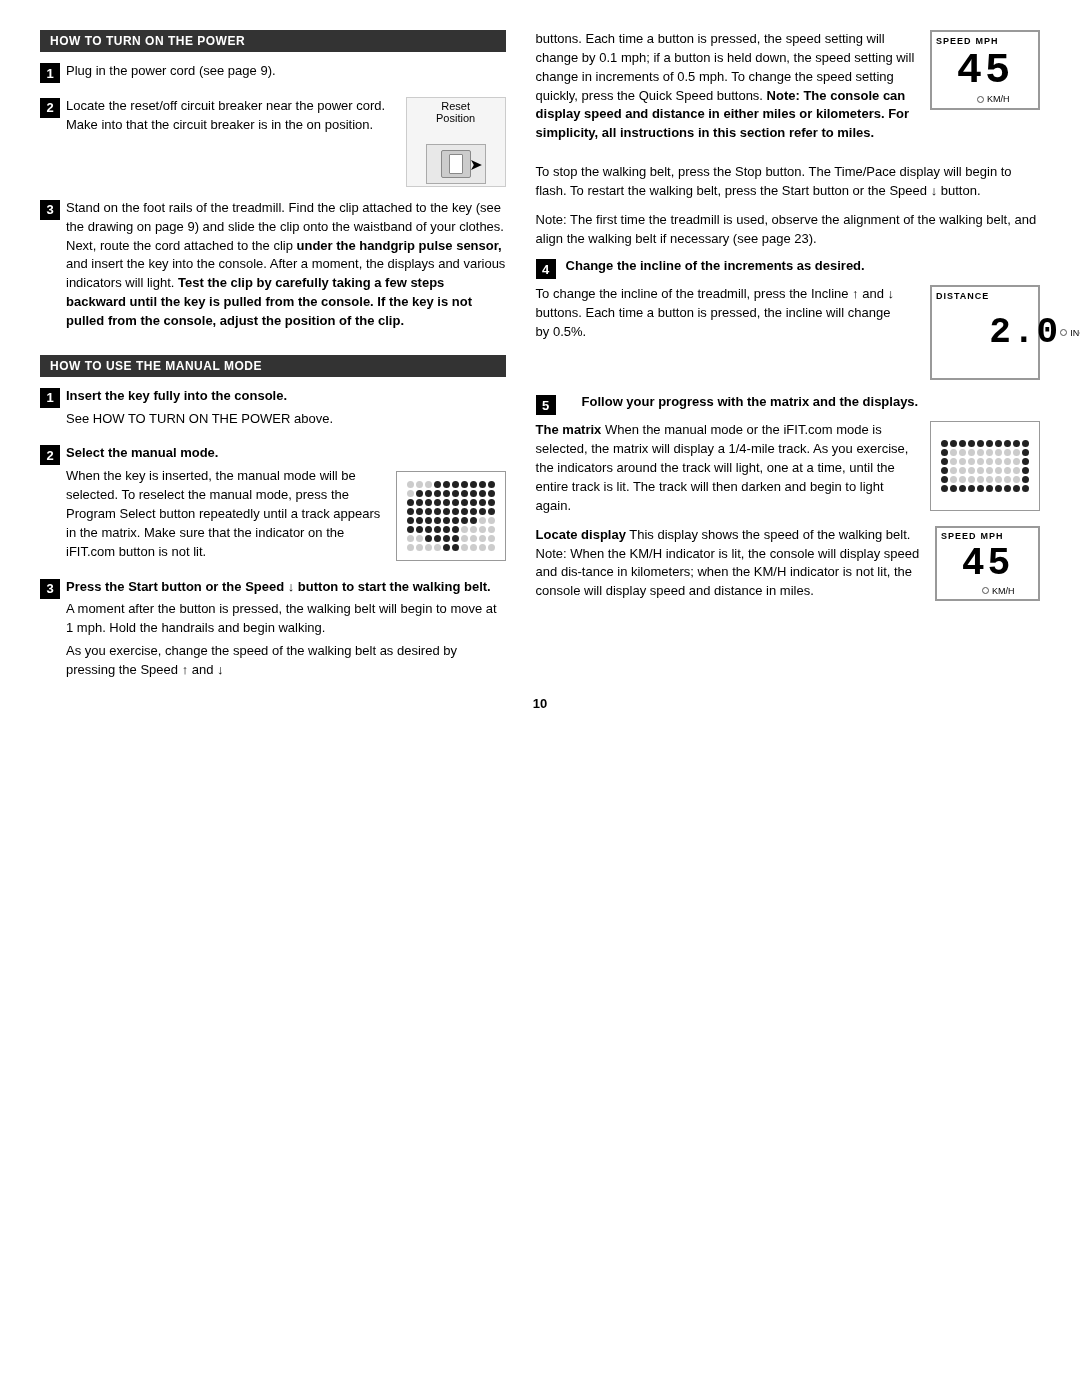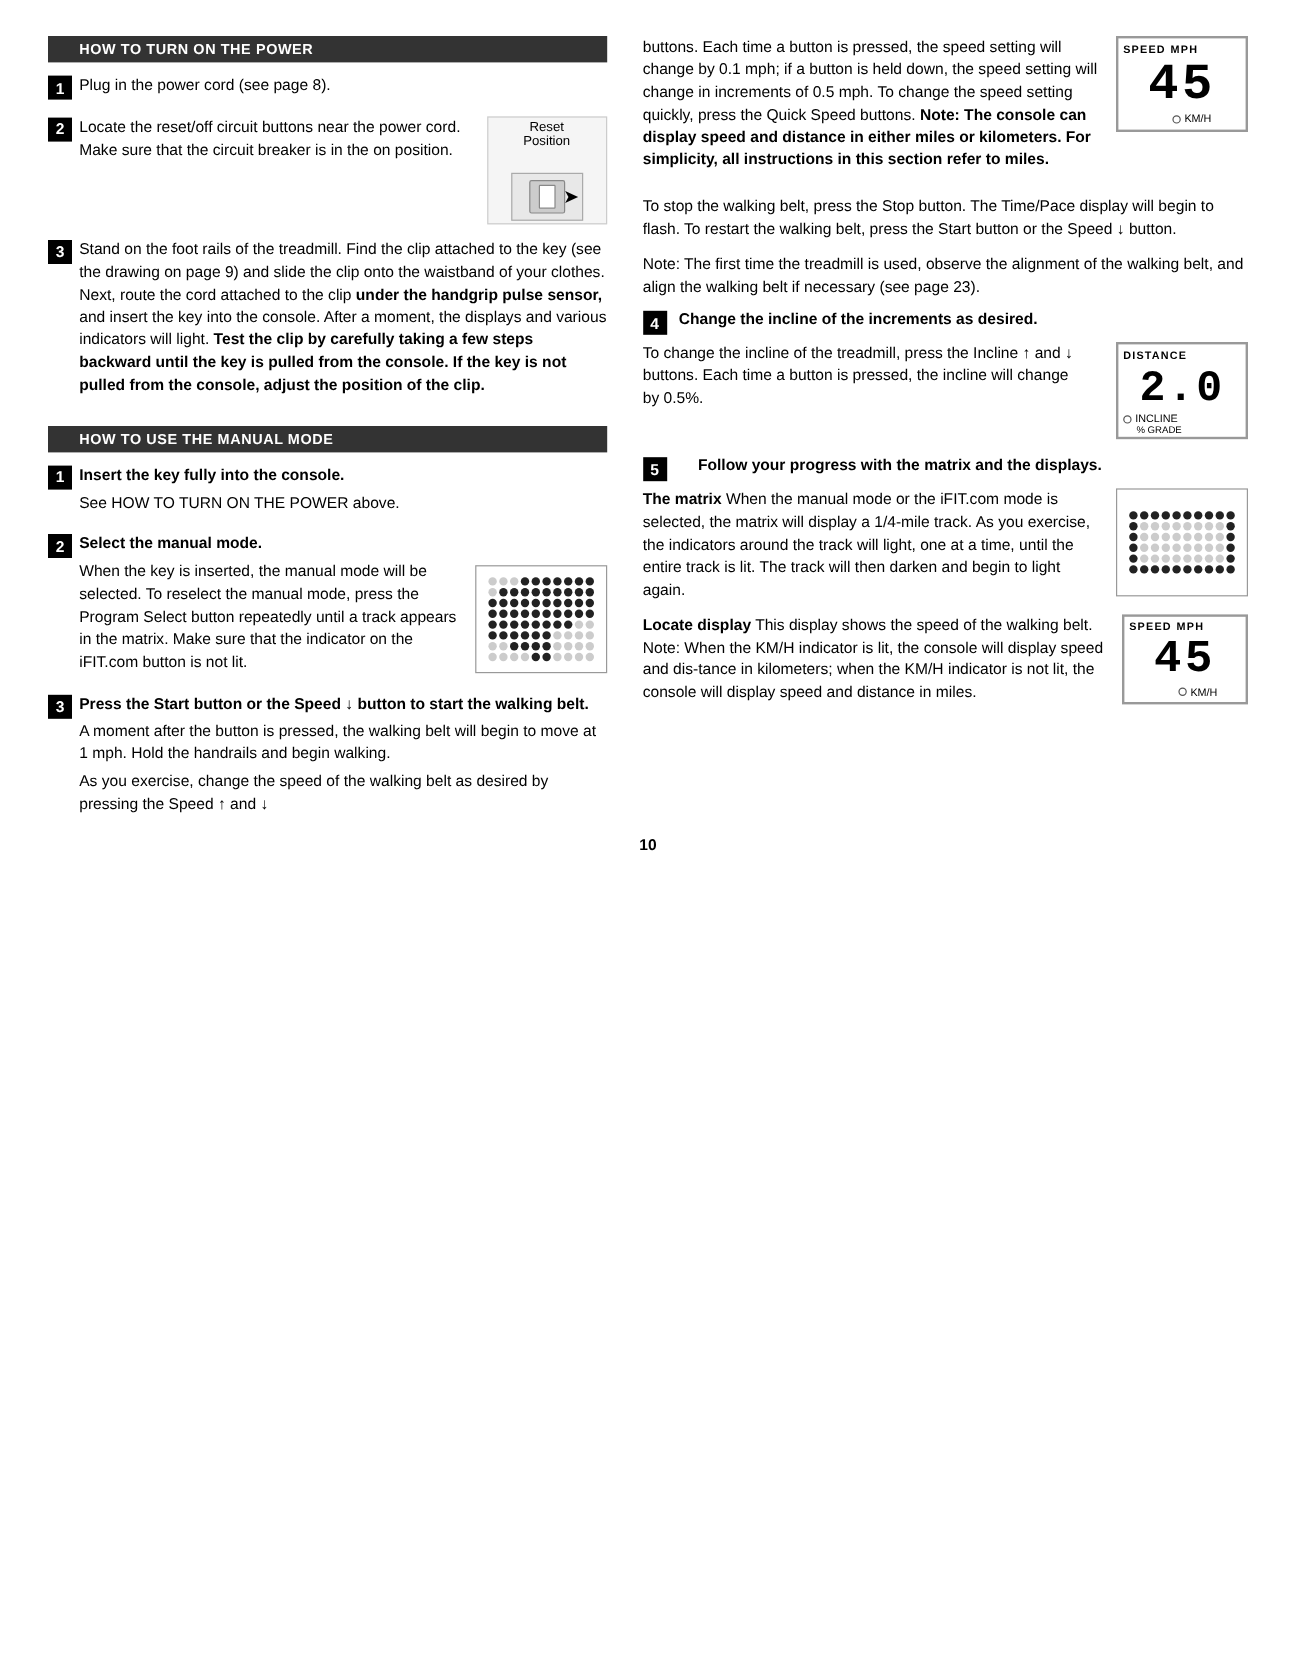--- a/index.html
+++ b/index.html
@@ -21,21 +21,21 @@
       width: 48%;
     }
     .right-col {
       width: 52%;
     }
     .section-header {
       background: #333;
       color: #fff;
       font-size: 12px;
       font-weight: bold;
-      padding: 4px 26px;
+      padding: 4px 10px;
       margin-bottom: 10px;
       letter-spacing: 0.5px;
     }
     .step-row {
       display: flex;
       align-items: flex-start;
       margin-bottom: 12px;
       gap: 6px;
     }
     .step-num {
@@ -162,25 +162,24 @@
       background: #ccc;
     }
     .matrix-dot.on {
       background: #222;
     }
 
     
     .incline-display {
       border: 2px solid #999;
       width: 110px;
-      height: 81px;
+      height: 95px;
       background: #fff;
       padding: 4px;
       display: flex;
-      flex-direction: column;
       flex-shrink: 0;
     }
     .incline-top {
       font-size: 9px;
       font-weight: bold;
       letter-spacing: 1px;
       margin-bottom: 2px;
     }
     .incline-number {
       font-size: 34px;
@@ -300,29 +299,29 @@
 <div class="page-layout">
 
   <div class="left-col">
 
     <div>
       <div class="section-header">HOW TO TURN ON THE POWER</div>
 
       <div class="step-row">
         <div class="step-num">1</div>
         <div class="step-content">
-          <p>Plug in the power cord (see page 8).</p>
+          <p>Plug in the power cord (see page 9).</p>
         </div>
       </div>
 
       <div class="step-row">
         <div class="step-num">2</div>
         <div class="step-content">
           <div class="inline-img-row">
-            <p class="text-part">Locate the reset/off circuit buttons near the power cord. Make sure that the circuit breaker is in the on position.</p>
+            <p class="text-part">Locate the reset/off circuit breaker near the power cord. Make into that the circuit breaker is in the on position.</p>
             <div class="reset-position-img">
               <div class="reset-position-label">Reset<br>Position</div>
               <div style="display:flex; align-items:center; justify-content:center; width:60px; height:40px; border:1px solid #aaa; background:#e8e8e8; position:relative;">
 
                 <div style="width:30px; height:28px; background:#ccc; border:1px solid #888; display:flex; align-items:center; justify-content:center; border-radius:2px;">
                   <div style="width:14px; height:20px; background:#fff; border:1px solid #888; border-radius:1px;"></div>
                 </div>
                 <div style="position:absolute; right:2px; top:50%; transform:translateY(-50%); font-size:16px;">➤</div>
               </div>
             </div>

